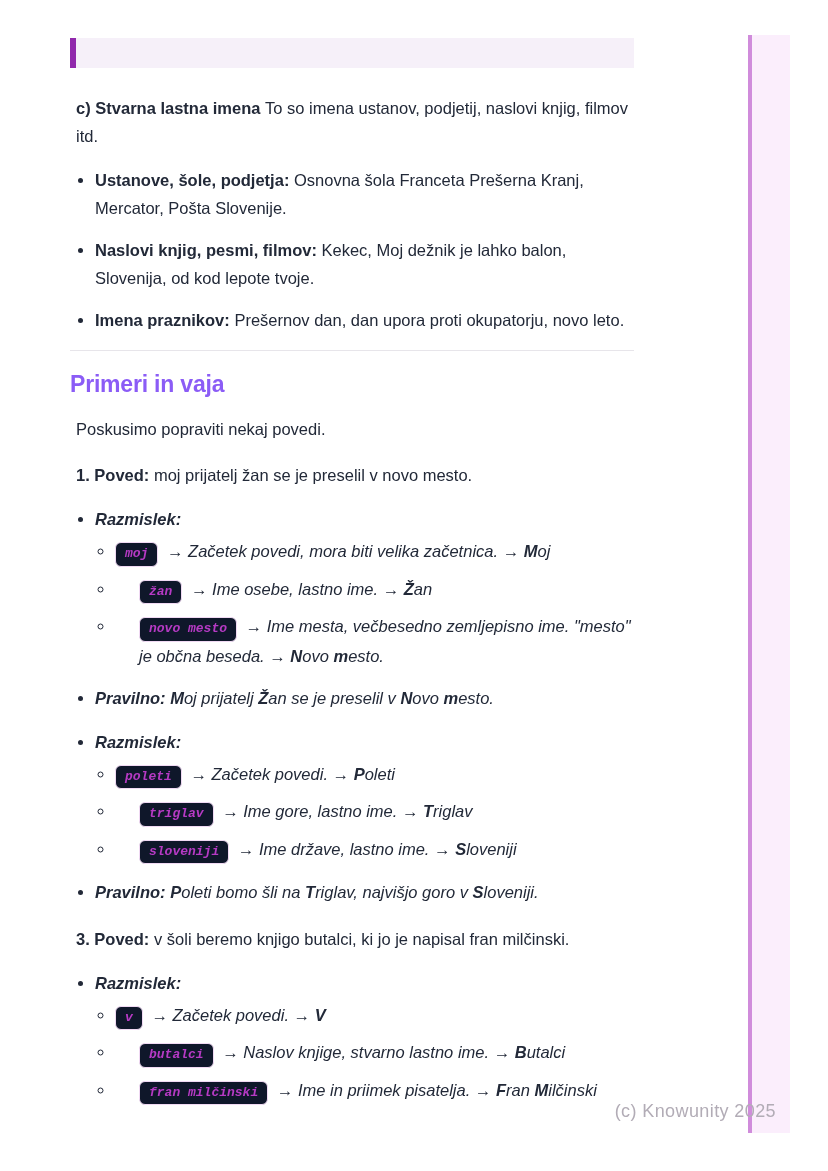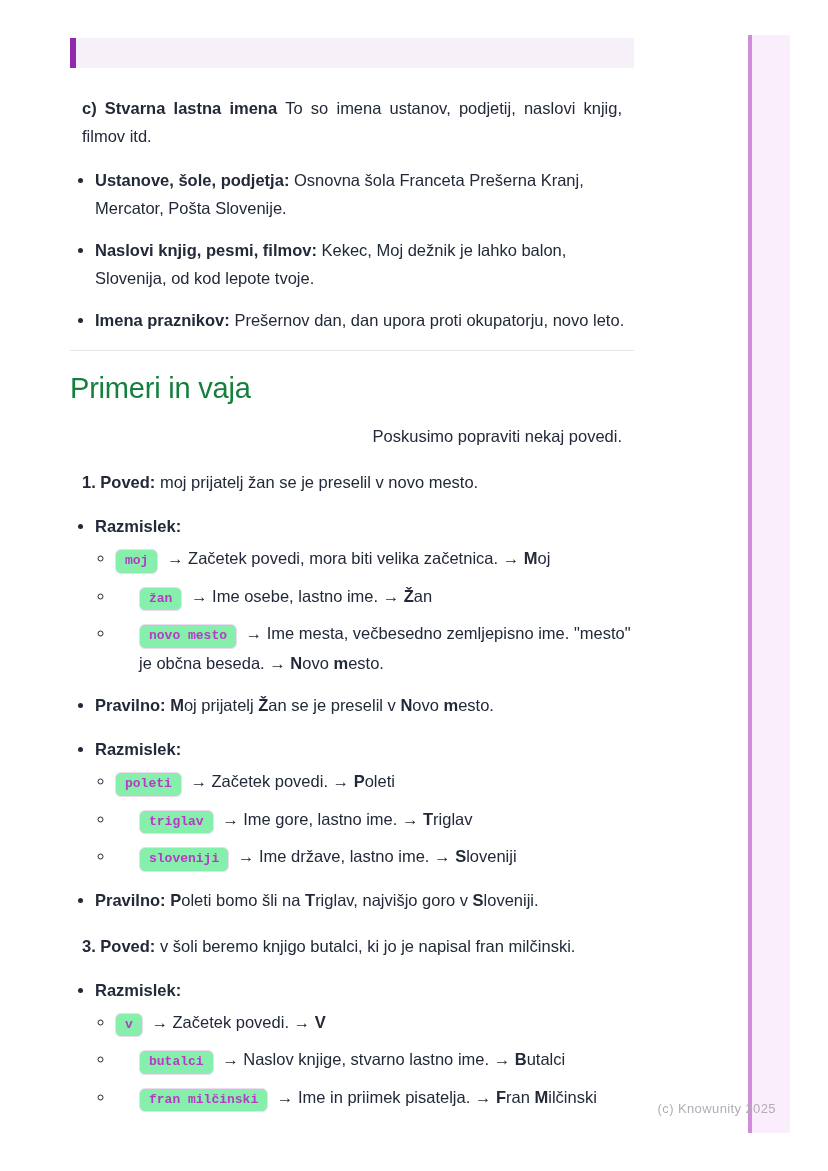--- a/index.html
+++ b/index.html
@@ -20,41 +20,41 @@
     width: 42px;
     height: 1098px;
     background: #fbeefc;
     border-left: 4px solid #d08cdb;
     z-index: 1;
   }
   .watermark {
     position: absolute;
     top: 1101px;
     right: 52px;
-    font-size: 13px;
+    font-size: 18px;
     letter-spacing: 0.4px;
     color: #b2acb6;
     z-index: 2;
   }
   .content {
     position: absolute;
     left: 70px;
     top: 0;
     width: 564px;
     z-index: 0;
     font-size: 16.5px;
     line-height: 1.7;
   }
   .callout {
     margin-top: 38px;
     height: 30px;
     background: #f6f0f9;
     border-left: 6px solid #9129ac;
   }
-  p { margin: 12px; }
+  p { margin: 6px; }
   .para-intro {
     margin-top: 26px;
     text-align: justify;
   }
   ul { margin: 0; padding: 0; }
   .lv1 {
     margin-top: 16px;
     margin-bottom: 8px;
     padding-left: 25px;
     list-style: disc outside;
@@ -67,40 +67,40 @@
   }
   .lv2 > li { font-size: 16.5px; }
   .lv2 > li + li { margin-top: 8px; padding-left: 24px; }
   hr.divider {
     border: none;
     border-top: 1px solid #e7e5ea;
     margin: 16px 0 0 0;
   }
   h2.section-heading {
     margin: 20px 0 0 0;
-    font-size: 29px;
+    font-size: 23px;
     line-height: 1.2;
-    font-weight: 400;
-    color: #15803d;
+    font-weight: 700;
+    color: #8b5cf6;
     letter-spacing: -0.2px;
   }
-  .para-section-intro { margin-top: 16px; text-align: right; }
+  .para-section-intro { margin-top: 16px; }
   .sentence { margin-top: 18px; }
-  .ex-list { margin-bottom: 0; }
+  .ex-list { margin-bottom: 0; font-style: italic; }
   .pravilno { margin-top: 10px; }
   strong { font-weight: 700; }
   em { font-style: italic; }
   .chip {
     display: inline-block;
     font-family: "Liberation Mono", "DejaVu Sans Mono", monospace;
     font-size: 13px;
     font-weight: 700;
     line-height: 1.35;
     color: #b63ac4;
-    background: #86efac;
+    background: #0f172a;
     border: 1px solid #f0d9f3;
     border-radius: 6px;
     padding: 2px 9px 3px 9px;
     margin-right: 4px;
     white-space: nowrap;
     vertical-align: baseline;
   }
 </style>
 </head>
 <body>

